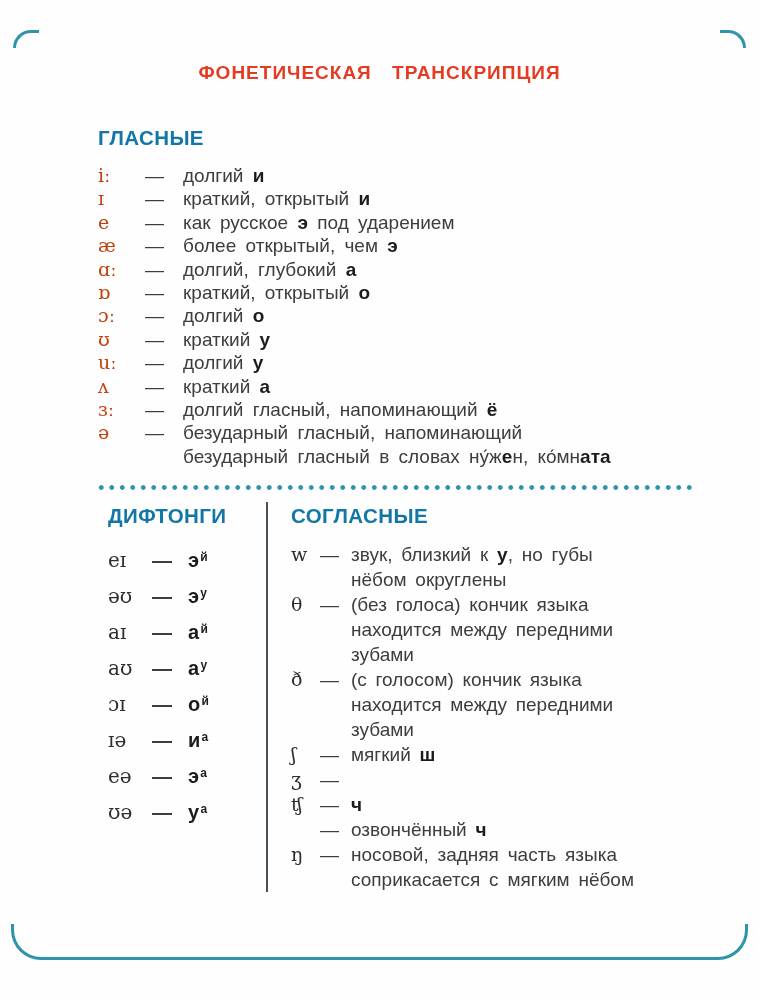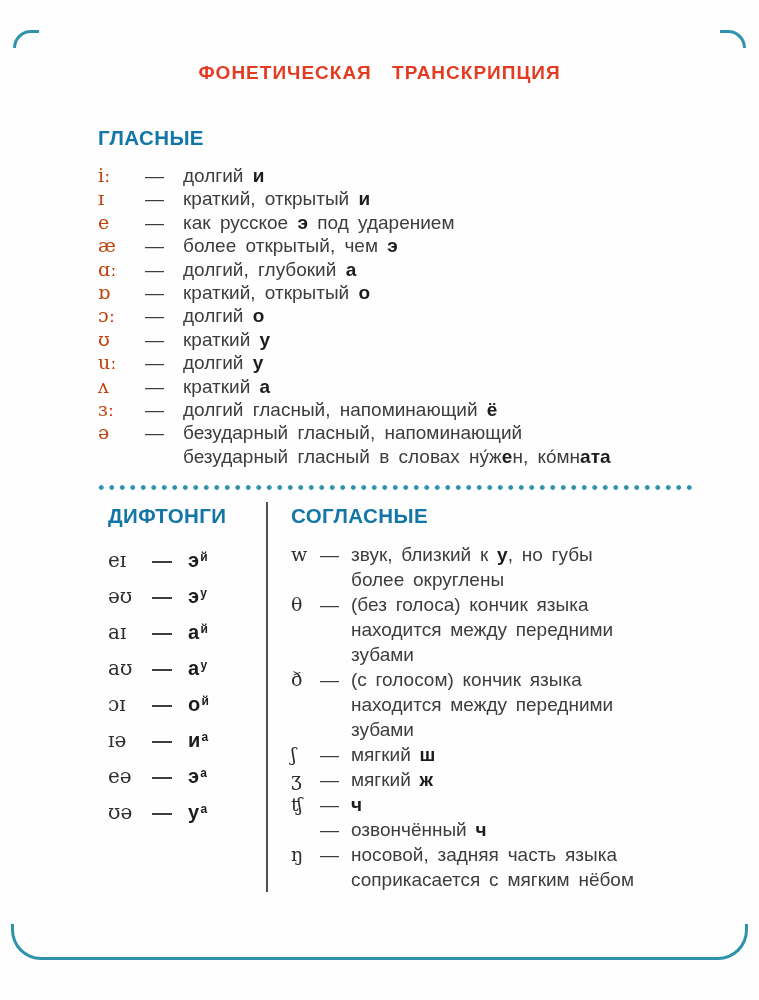--- a/index.html
+++ b/index.html
@@ -220,21 +220,21 @@
 
     <div class="vline"></div>
 
     <section class="cons">
       <h2 class="heading">СОГЛАСНЫЕ</h2>
       <div>
 
           <div class="crow">
             <span class="sym">w</span>
             <span class="dash">—</span>
-            <span class="desc"><span class="">звук, близкий к </span><span class="b">у</span><span class="">, но губы</span><br><span class="">более округлены</span></span>
+            <span class="desc"><span class="">звук, близкий к </span><span class="b">у</span><span class="">, но губы</span><br><span class="">нёбом округлены</span></span>
           </div>
 
           <div class="crow">
             <span class="sym">θ</span>
             <span class="dash">—</span>
             <span class="desc"><span class="">(без голоса) кончик языка</span><br><span class="">находится между передними</span><br><span class="">зубами</span></span>
           </div>
 
           <div class="crow">
             <span class="sym">ð</span>
@@ -244,21 +244,20 @@
 
           <div class="crow">
             <span class="sym">ʃ</span>
             <span class="dash">—</span>
             <span class="desc"><span class="">мягкий </span><span class="b">ш</span></span>
           </div>
 
           <div class="crow">
             <span class="sym">ʒ</span>
             <span class="dash">—</span>
-            <span class="desc"><span class="">мягкий </span><span class="b">ж</span></span>
           </div>
 
           <div class="crow">
             <span class="sym">ʧ</span>
             <span class="dash">—</span>
             <span class="desc"><span class="b">ч</span></span>
           </div>
 
           <div class="crow">
             <span class="sym"></span>

